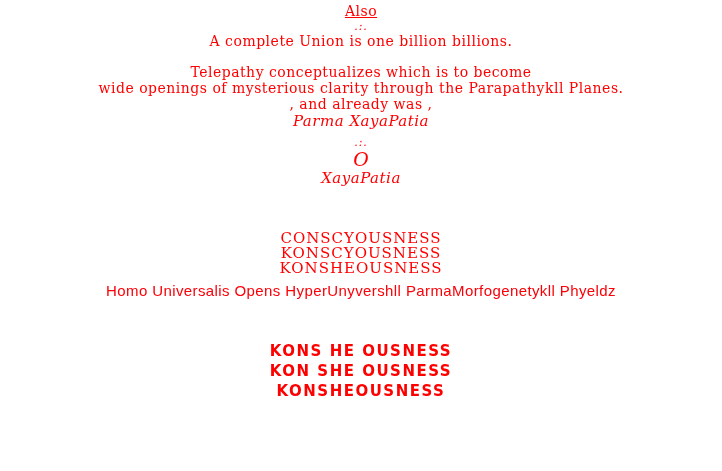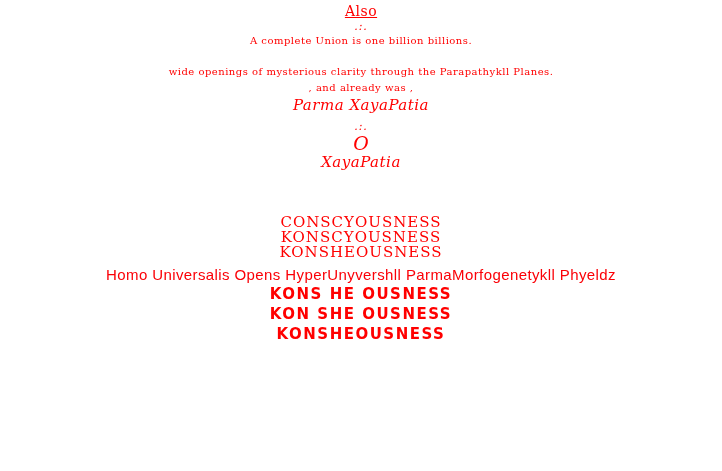--- a/index.html
+++ b/index.html
@@ -13,21 +13,21 @@
   .page {
     position: relative;
     width: 722px;
     height: 362px;
     text-align: center;
     color: #ff0000;
     font-family: "DejaVu Serif", serif;
   }
   .gothic {
     font-family: "DejaVu Serif", serif;
-    font-size: 10px;
+    font-size: 14px;
     line-height: 16px;
     letter-spacing: 0.5px;
     color: #ff0000;
     white-space: pre;
   }
   .also {
     display: inline-block;
     margin-top: 4px;
     text-decoration: underline;
     font-size: 14px;
@@ -62,21 +62,21 @@
   .homo-line {
     font-family: "Liberation Sans", "DejaVu Sans", sans-serif;
     font-size: 15px;
     line-height: 18px;
     letter-spacing: 0.4px;
     margin-top: 6px;
     color: #fb0007;
     white-space: pre;
     text-align: center;
   }
-  .bold-block { }
+  .bold-block { margin-top: 41px; }
   .bold-line {
     font-family: "DejaVu Sans", "Liberation Sans", sans-serif;
     font-weight: bold;
     font-size: 15px;
     line-height: 20px;
     letter-spacing: 1.5px;
     color: #ff0000;
     white-space: pre;
   }
 </style>
@@ -87,20 +87,21 @@
 
   <div>
     <span class="gothic also">Also</span>
   </div>
 
   <div class="dots">.:.</div>
 
   <div class="gothic union-line">A complete Union is one billion billions.</div>
 
   <div>
+    <div class="gothic">Telepathy conceptualizes which is to become</div>
     <div class="gothic">wide openings of mysterious clarity through the Parapathykll Planes.</div>
     <div class="gothic">, and already was ,</div>
   </div>
 
   <div>
     <div class="gothic sig-italic sig-parma">Parma XayaPatia</div>
     <div class="dots sig-dots">.:.</div>
     <div class="sig-o">O</div>
     <div class="gothic sig-italic">XayaPatia</div>
   </div>

